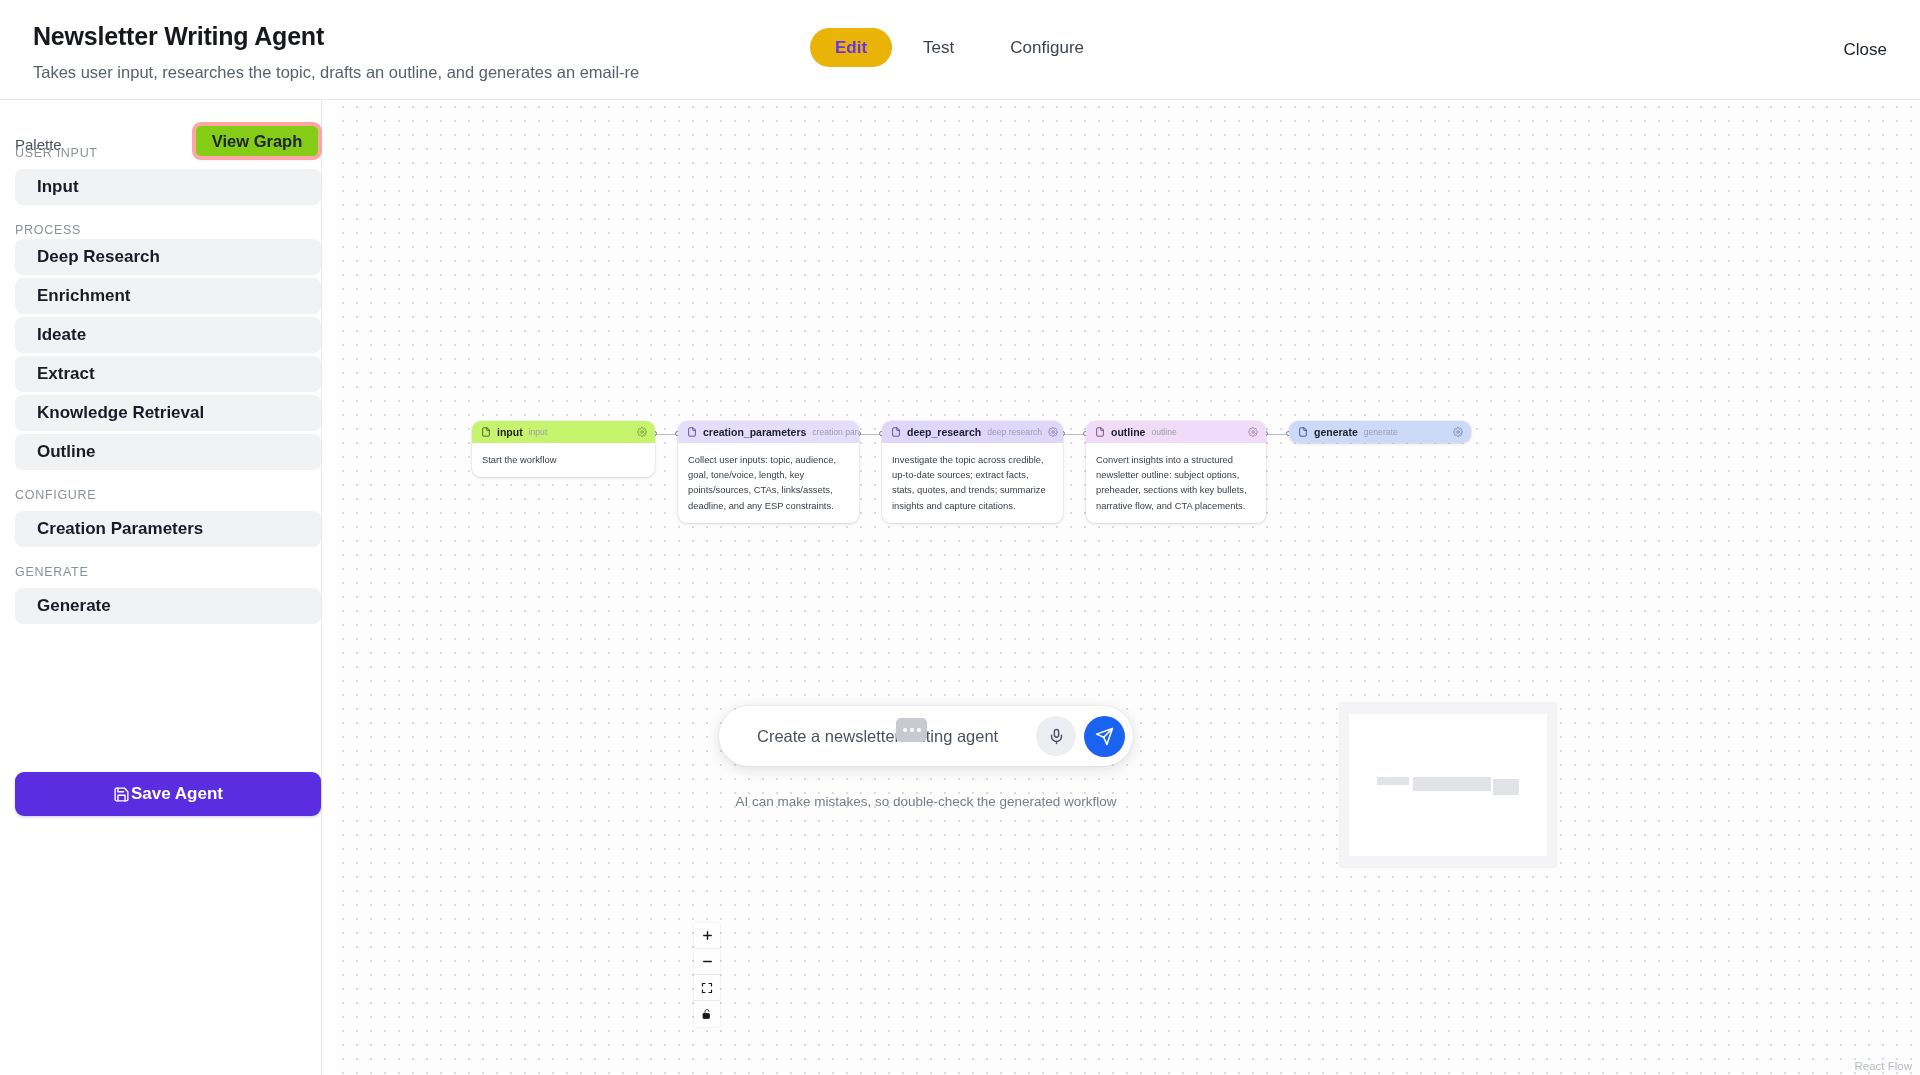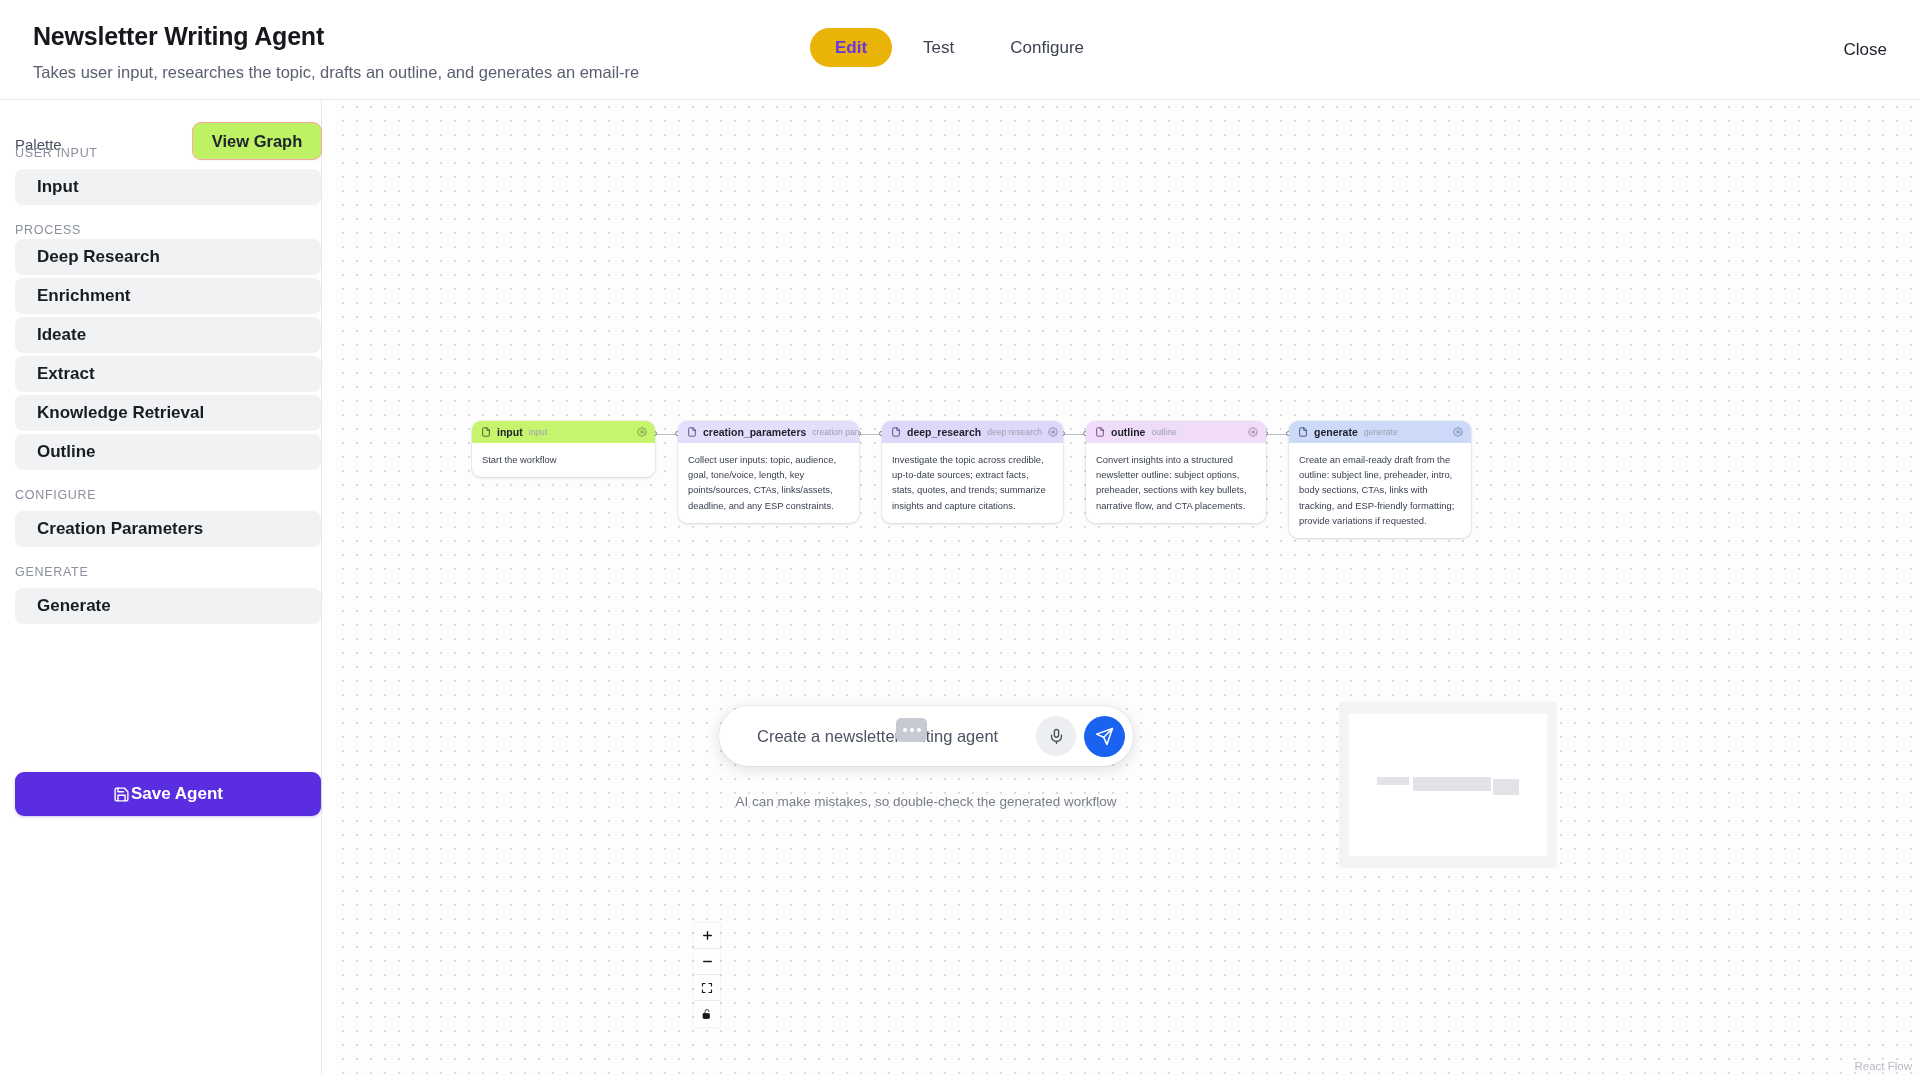--- a/index.html
+++ b/index.html
@@ -59,22 +59,22 @@
     position: absolute; left: 0; top: 0;
     width: 336px; height: 56px;
   }
   .palette-label {
     position: absolute; left: 15px; top: 36px;
     font-size: 15px; color: #4b5160;
   }
   .view-graph-btn {
     position: absolute; left: 192px; top: 22px;
     width: 130px; height: 38px;
-    border: 1px solid #fca5a5; border-radius: 9px;
-    background: #bef264; cursor: pointer;
+    border: 4px solid #fca5a5; border-radius: 9px;
+    background: #84cc16; cursor: pointer;
     display: flex; align-items: center; justify-content: center;
     font-size: 16.5px; font-weight: 700; color: #20242e;
     box-shadow: 0 1px 2px rgba(16,20,40,0.05);
   }
   .section-label {
     font-size: 12.5px; letter-spacing: 0.7px;
     color: #8a909d; font-weight: 400;
     padding: 0 0 0 15px;
   }
   .palette-item {
@@ -362,21 +362,20 @@
       </span>
       <span class="node-title">generate</span>
       <span class="node-sub">generate</span>
       <span class="node-gear">
         <svg width="10" height="10" viewBox="0 0 24 24" fill="none" stroke="#2f4370" stroke-width="2" stroke-linecap="round" stroke-linejoin="round">
             <circle cx="12" cy="12" r="3"></circle>
             <path d="M19.4 15a1.65 1.65 0 0 0 .33 1.82l.06.06a2 2 0 1 1-2.83 2.83l-.06-.06a1.65 1.65 0 0 0-1.82-.33 1.65 1.65 0 0 0-1 1.51V21a2 2 0 0 1-4 0v-.09A1.65 1.65 0 0 0 9 19.4a1.65 1.65 0 0 0-1.82.33l-.06.06a2 2 0 1 1-2.83-2.83l.06-.06a1.65 1.65 0 0 0 .33-1.82 1.65 1.65 0 0 0-1.51-1H3a2 2 0 0 1 0-4h.09A1.65 1.65 0 0 0 4.6 9a1.65 1.65 0 0 0-.33-1.82l-.06-.06a2 2 0 1 1 2.83-2.83l.06.06A1.65 1.65 0 0 0 9 4.6a1.65 1.65 0 0 0 1-1.51V3a2 2 0 0 1 4 0v.09a1.65 1.65 0 0 0 1 1.51 1.65 1.65 0 0 0 1.82-.33l.06-.06a2 2 0 1 1 2.83 2.83l-.06.06a1.65 1.65 0 0 0-.33 1.82V9a1.65 1.65 0 0 0 1.51 1H21a2 2 0 0 1 0 4h-.09a1.65 1.65 0 0 0-1.51 1z"></path>
           </svg>
       </span>
     </div>
-    <div class="node-body">Create an email-ready draft from the outline: subject line, preheader, intro, body sections, CTAs, links with tracking, and ESP-friendly formatting; provide variations if requested.</div>
   </div>
 
   <div class="chatbar">
     <div class="chat-text">
       <span>Create a newsletter writing agent</span>
       <span class="chat-caret">
           <i></i>
           <i></i>
           <i></i>
         </span>

